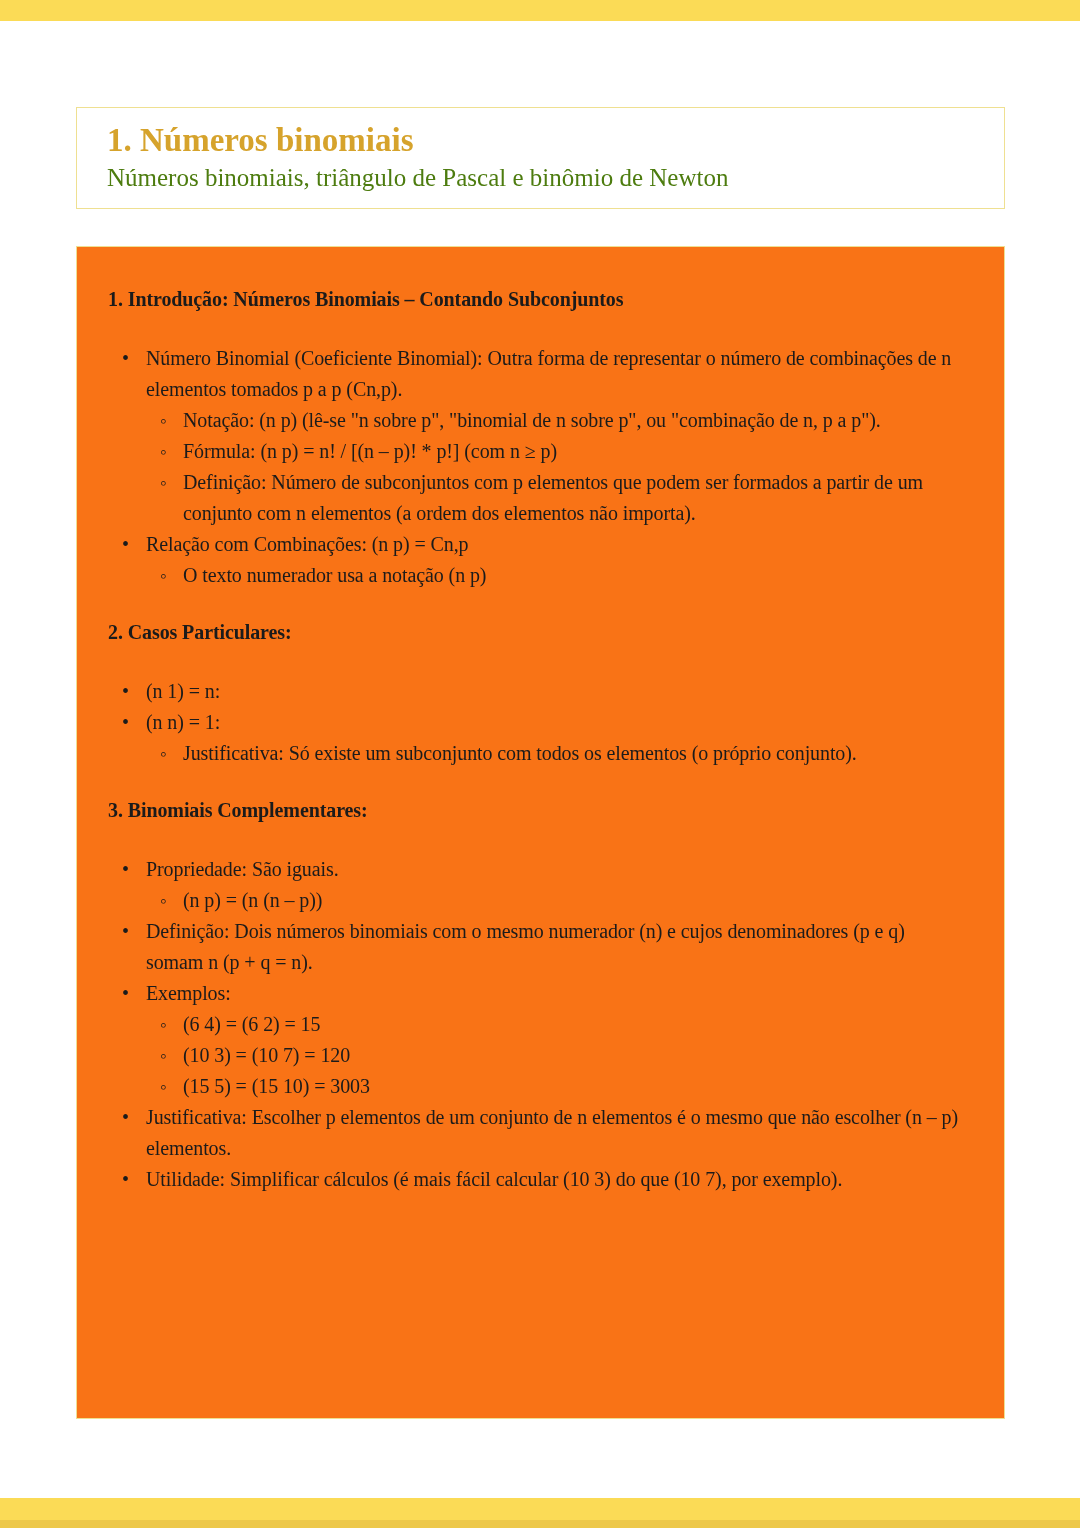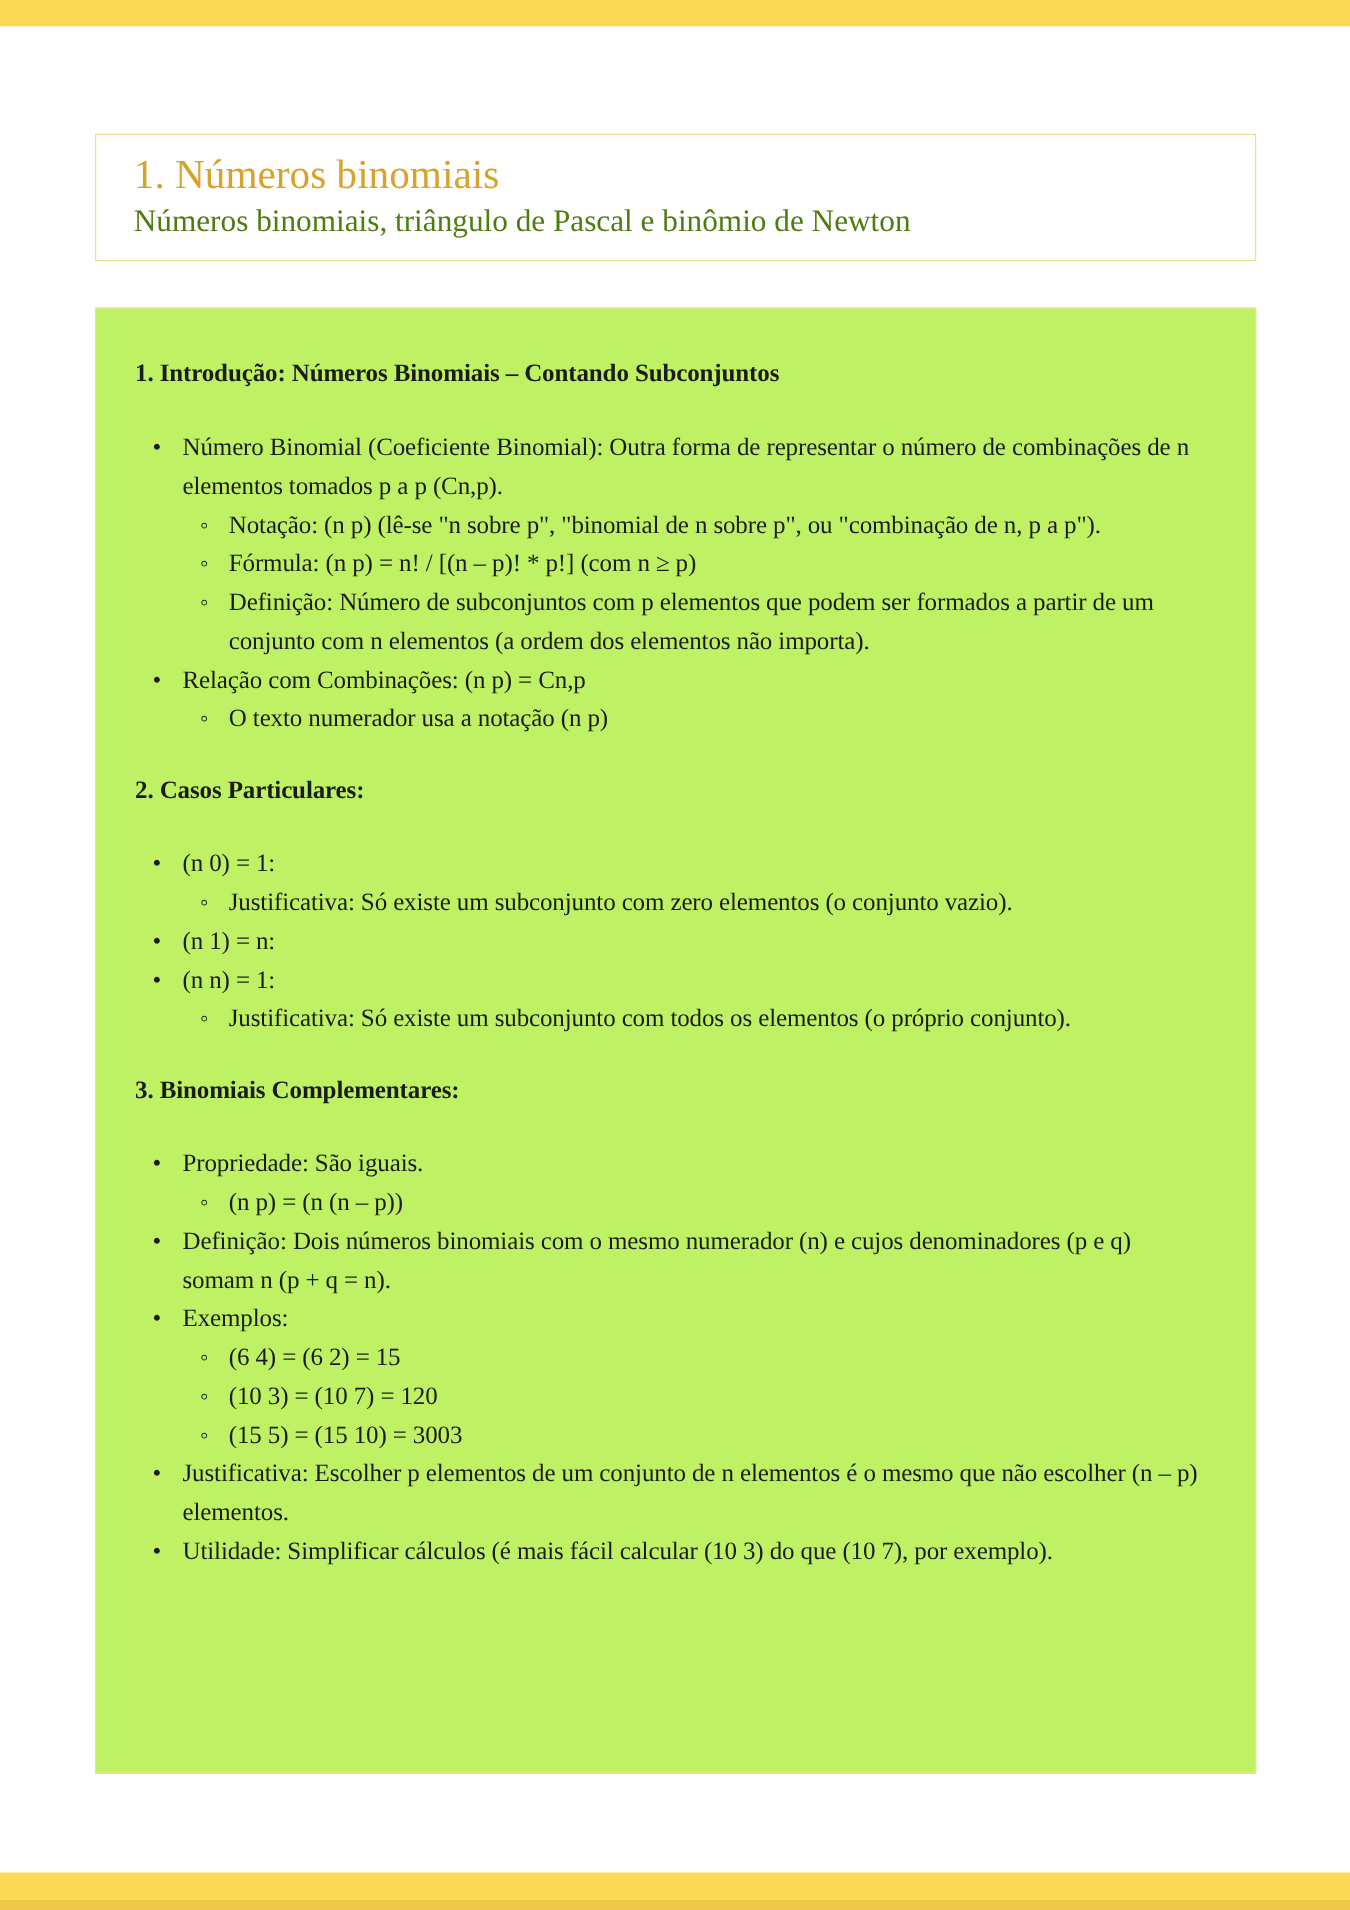--- a/index.html
+++ b/index.html
@@ -21,34 +21,34 @@
   }
   .title-box{
     position:absolute;left:76px;top:107px;
     width:929px;height:102px;box-sizing:border-box;
     border:1.5px solid #efe091;
     padding:11px 30px 0 30px;
     background:#ffffff;
   }
   .title-box h1{
     margin:0;
-    font-size:33px;line-height:42px;font-weight:normal;
+    font-size:33px;line-height:42px;font-weight:bold;
     color:#d6a32c;
   }
   .title-box .subtitle{
     margin:0;
     font-size:25px;line-height:34px;
     color:#4d7c0f;
   }
   .content-box{
     position:absolute;left:76px;top:246px;
     width:929px;height:1173px;box-sizing:border-box;
     border:1.5px solid #efe091;
     padding:37px 40px 0 31px;
-    background:#bef264;
+    background:#f97316;
     font-size:20px;line-height:31px;letter-spacing:-0.1px;
     overflow:hidden;
   }
   .content-box h2{
     margin:26px 0 28px 0;
     font-size:20px;line-height:31px;font-weight:bold;
   }
   .content-box h2.first{margin-top:0;}
   ul{list-style:none;margin:0;padding:0;font-family:Liberation Serif, serif;}
   ul.l1{padding-left:38px;}
@@ -93,26 +93,20 @@
         <span>Relação com Combinações: (n p) = Cn,p</span>
         <ul class="l2">
           <li><span>O texto numerador usa a notação (n p)</span></li>
         </ul>
       </li>
     </ul>
 
     <h2>2. Casos Particulares:</h2>
     <ul class="l1">
       <li>
-        <span>(n 0) = 1:</span>
-        <ul class="l2">
-          <li><span>Justificativa: Só existe um subconjunto com zero elementos (o conjunto vazio).</span></li>
-        </ul>
-      </li>
-      <li>
         <span>(n 1) = n:</span>
       </li>
       <li>
         <span>(n n) = 1:</span>
         <ul class="l2">
           <li><span>Justificativa: Só existe um subconjunto com todos os elementos (o próprio conjunto).</span></li>
         </ul>
       </li>
     </ul>
 

